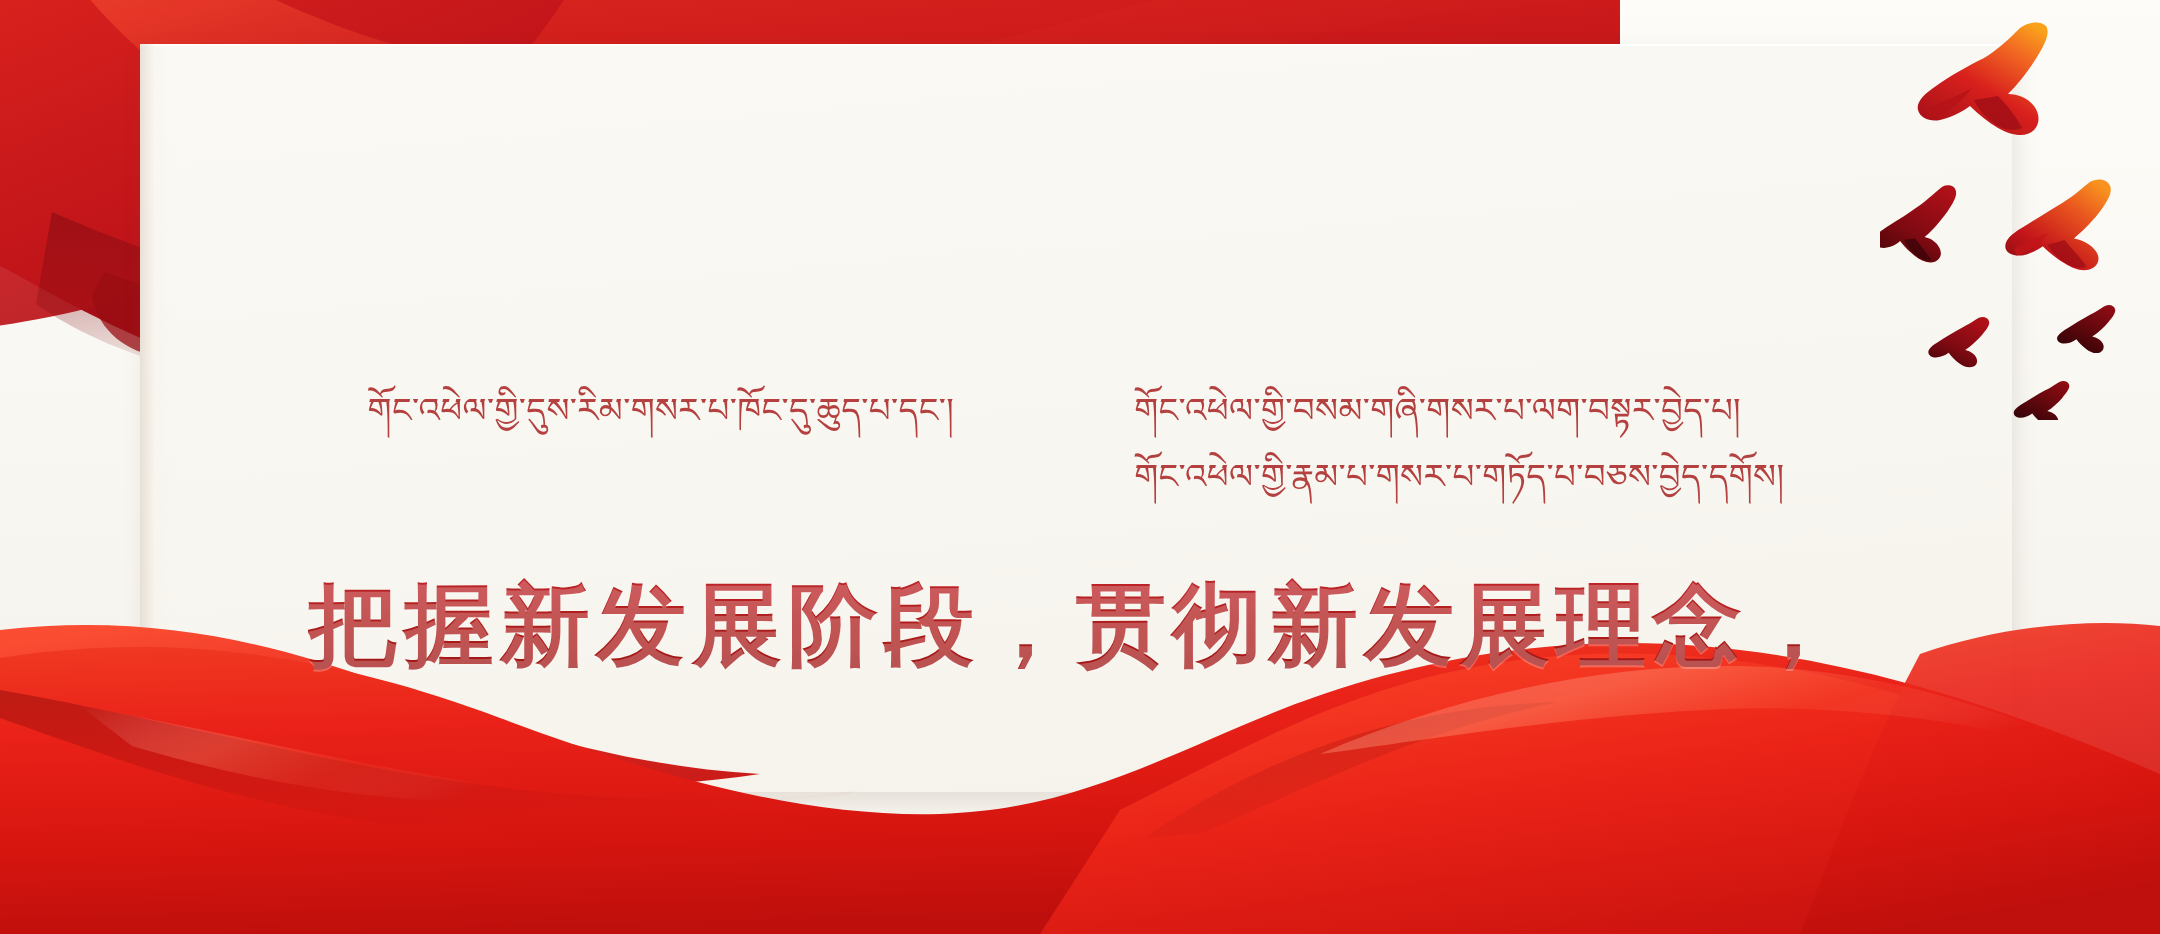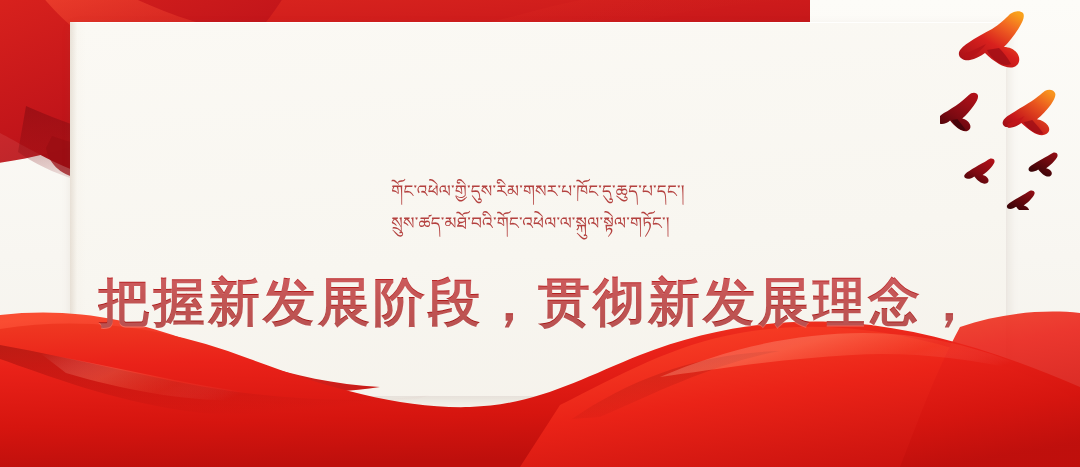--- a/index.html
+++ b/index.html
@@ -69,24 +69,23 @@
   
   .content {
     position: absolute;
     left: 70px;
     top: 22px;
     width: 936px;
     height: 374px;
     display: flex;
     flex-direction: column;
     align-items: center;
-    justify-content: flex-start;
+    justify-content: center;
     padding-top: 116px;
     box-sizing: border-box;
-    margin-top: 40px;
   }
 
   
   .tibetan-row {
     display: flex;
     justify-content: center;
     gap: 90px;
     width: 100%;
   }
   .tibetan-col {
@@ -107,21 +106,21 @@
   .slogan {
     margin-top: 34px;
     display: flex;
     flex-direction: column;
     gap: 20px;
     align-items: center;
   }
   .slogan-line {
     font-family: "Liberation Serif", "DejaVu Serif", serif;
     font-weight: bold;
-    font-size: 52px;
+    font-size: 45px;
     letter-spacing: 3px;
     line-height: 1.22;
     white-space: nowrap;
     color: #B21F1E;
     background: linear-gradient(180deg, #C0262A 0%, #AE1C1B 48%, #9E1716 100%);
     -webkit-background-clip: text;
     background-clip: text;
     -webkit-text-fill-color: transparent;
     text-shadow: 0 1px 0 rgba(255,255,255,0.25);
   }
@@ -232,21 +231,24 @@
     <path d="M660,110 C720,84 790,66 864,66 C930,66 996,84 1052,112
              C992,94 920,84 852,88 C776,92 706,104 660,110 Z" fill="url(#botShine)"></path>
     <path d="M40,86 C120,100 200,122 286,130 C220,140 140,128 66,106 Z" fill="url(#botShine)" opacity="0.7"></path>
   </svg>
 
   <div class="content">
 
     <div class="tibetan-row">
       <div class="tibetan-col">
         <div class="tibetan-line">གོང་འཕེལ་གྱི་དུས་རིམ་གསར་པ་ཁོང་དུ་ཆུད་པ་དང་།</div>
-        <div class="tibetan-line">སྲུས་ཚད་མཐོ་བའི་གོང་འཕེལ་ལ་སྐུལ་སྟེལ་གཏོང་།</div>
+      </div>
+      <div class="tibetan-col">
+        <div class="tibetan-line">གོང་འཕེལ་གྱི་བསམ་གཞི་གསར་པ་ལག་བསྟར་བྱེད་པ།</div>
+        <div class="tibetan-line">གོང་འཕེལ་གྱི་རྣམ་པ་གསར་པ་གཏོད་པ་བཅས་བྱེད་དགོས།</div>
       </div>
     </div>
 
     <div class="slogan">
       <div class="slogan-line">把握新发展阶段，贯彻新发展理念，</div>
     </div>
 
   </div>
 
   <svg class="doves" viewBox="0 0 140 210">

